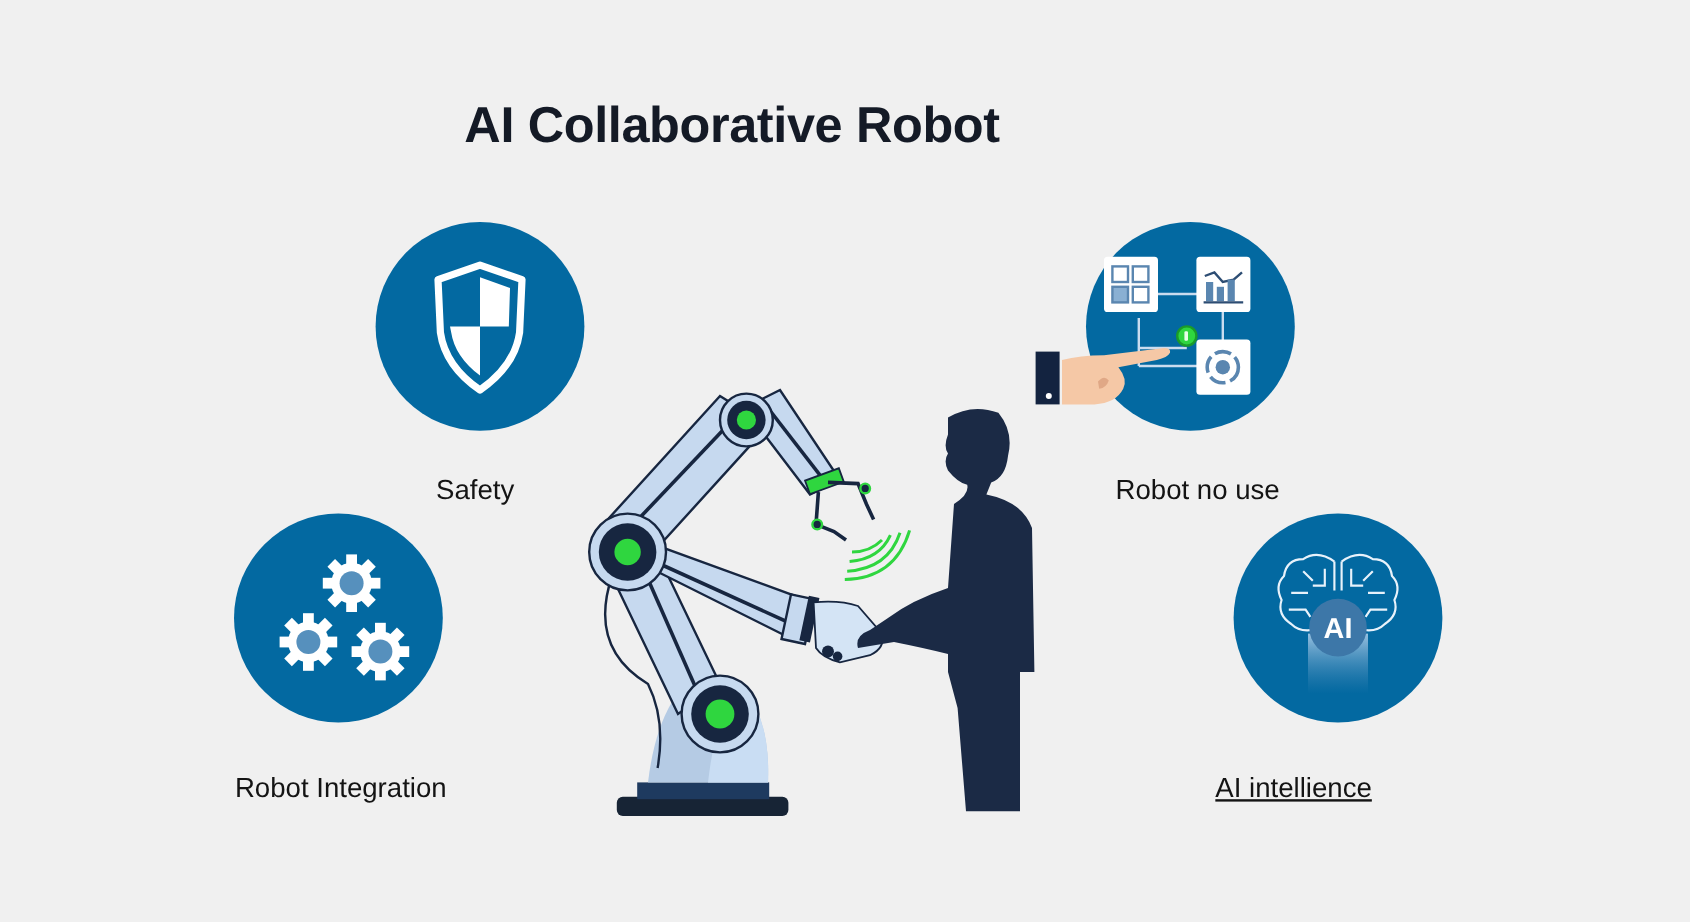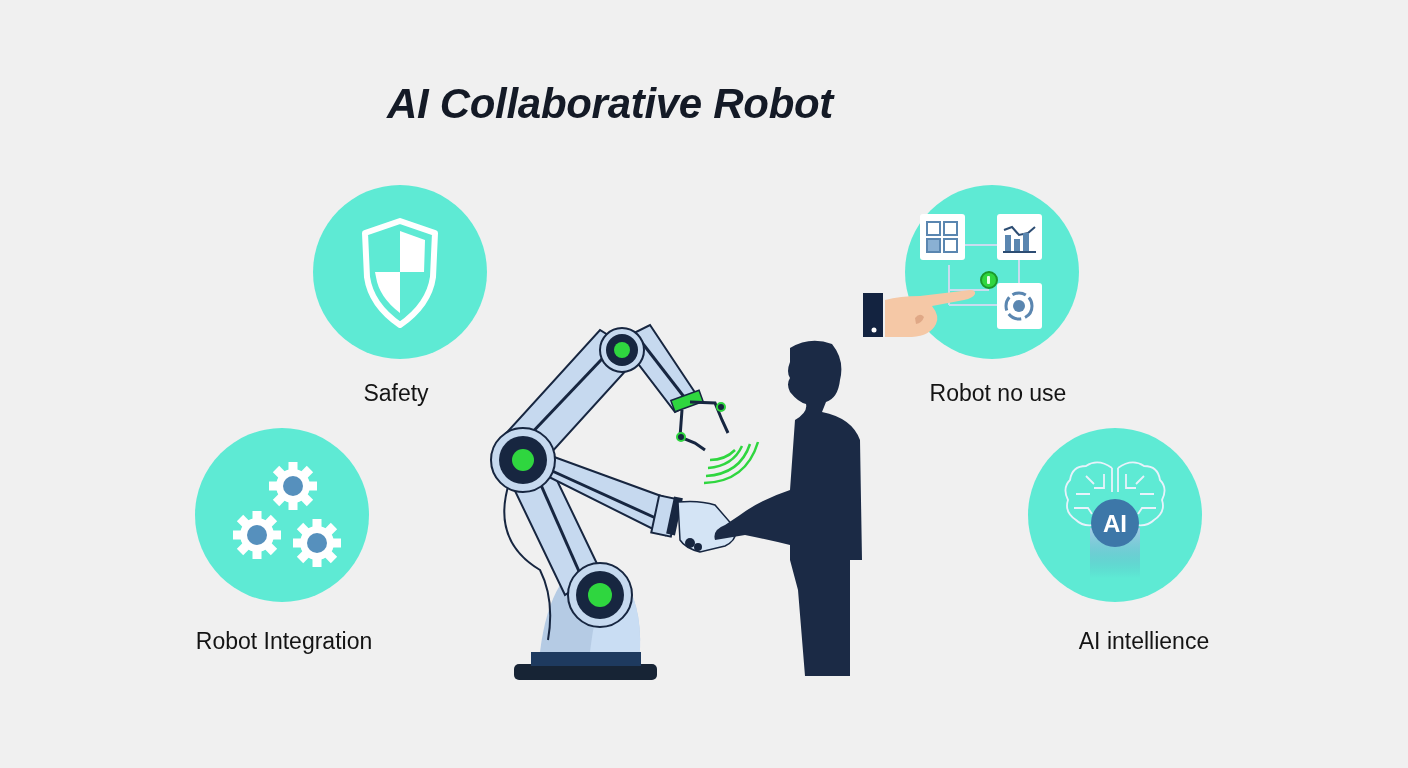--- a/index.html
+++ b/index.html
@@ -5,30 +5,30 @@
   html, body { margin: 0; padding: 0; }
   body {
     width: 1408px; height: 768px; overflow: hidden;
     background: #f0f0f0;
     font-family: "Liberation Sans", "DejaVu Sans", sans-serif;
     position: relative;
   }
   .title {
     position: absolute; left: 0; width: 1220px; top: 80px;
     text-align: center; font-size: 42px; font-weight: bold;
-    color: #141a26; letter-spacing: -0.3px; font-style: italic;
+    color: #141a26; letter-spacing: -0.3px;
   }
   .feature { position: absolute; width: 240px; }
   .feature .circle {
     position: absolute; width: 174px; height: 174px; border-radius: 50%;
-    background: #5eead4;
+    background: #0369a1;
   }
   .feature .label {
     position: absolute; width: 300px; text-align: center;
-    font-size: 23px; color: #141414;
+    font-size: 23px; color: #141414; margin-top: 15px;
   }
   svg { display: block; }
   .scene { position: absolute; left: 0; top: 0; }
 </style>
 </head>
 <body>
 
 <div class="title">AI Collaborative Robot</div>
 
 <div class="feature" style="left:0;top:0;">
@@ -119,21 +119,21 @@
       <g fill="none" stroke="#e8f2fb" stroke-width="1.8">
         <path d="M84 40 Q70 30 58 38 Q44 38 42 52 Q34 60 40 72 Q36 84 48 92 Q56 100 70 96"></path>
         <path d="M90 40 Q104 30 116 38 Q130 38 132 52 Q140 60 134 72 Q138 84 126 92 Q118 100 104 96"></path>
         <path d="M84 40 L84 64 M76 46 L76 60 L66 60 M58 48 L66 56 M48 66 L62 66 M46 80 L60 80 L64 86"></path>
         <path d="M90 40 L90 64 M98 46 L98 60 L108 60 M116 48 L108 56 M126 66 L112 66 M128 80 L114 80 L110 86"></path>
       </g>
       <circle cx="87" cy="95" r="24" fill="#3d77a8"></circle>
       <text x="87" y="104" text-anchor="middle" font-family="Liberation Sans, sans-serif" font-weight="bold" font-size="24" fill="#fff">AI</text>
     </svg>
   </div>
-  <div class="label" style="left:994px;top:628px;">AI intellience</div>
+  <div class="label" style="left:928px;top:628px;text-decoration:underline;">AI intellience</div>
 </div>
 
 <svg class="scene" width="1408" height="768" viewBox="0 0 1408 768">
   <g>
 
     <rect x="514" y="664" width="143" height="16" rx="5" fill="#172435"></rect>
     <rect x="531" y="652" width="110" height="14" fill="#1e3a5f"></rect>
     <path d="M540 652 Q545 610 560 585 L620 575 Q642 600 640 652 Z" fill="#b5cbe4"></path>
     <path d="M590 652 Q595 610 605 585 L620 575 Q642 600 640 652 Z" fill="#c9ddf3"></path>
 

